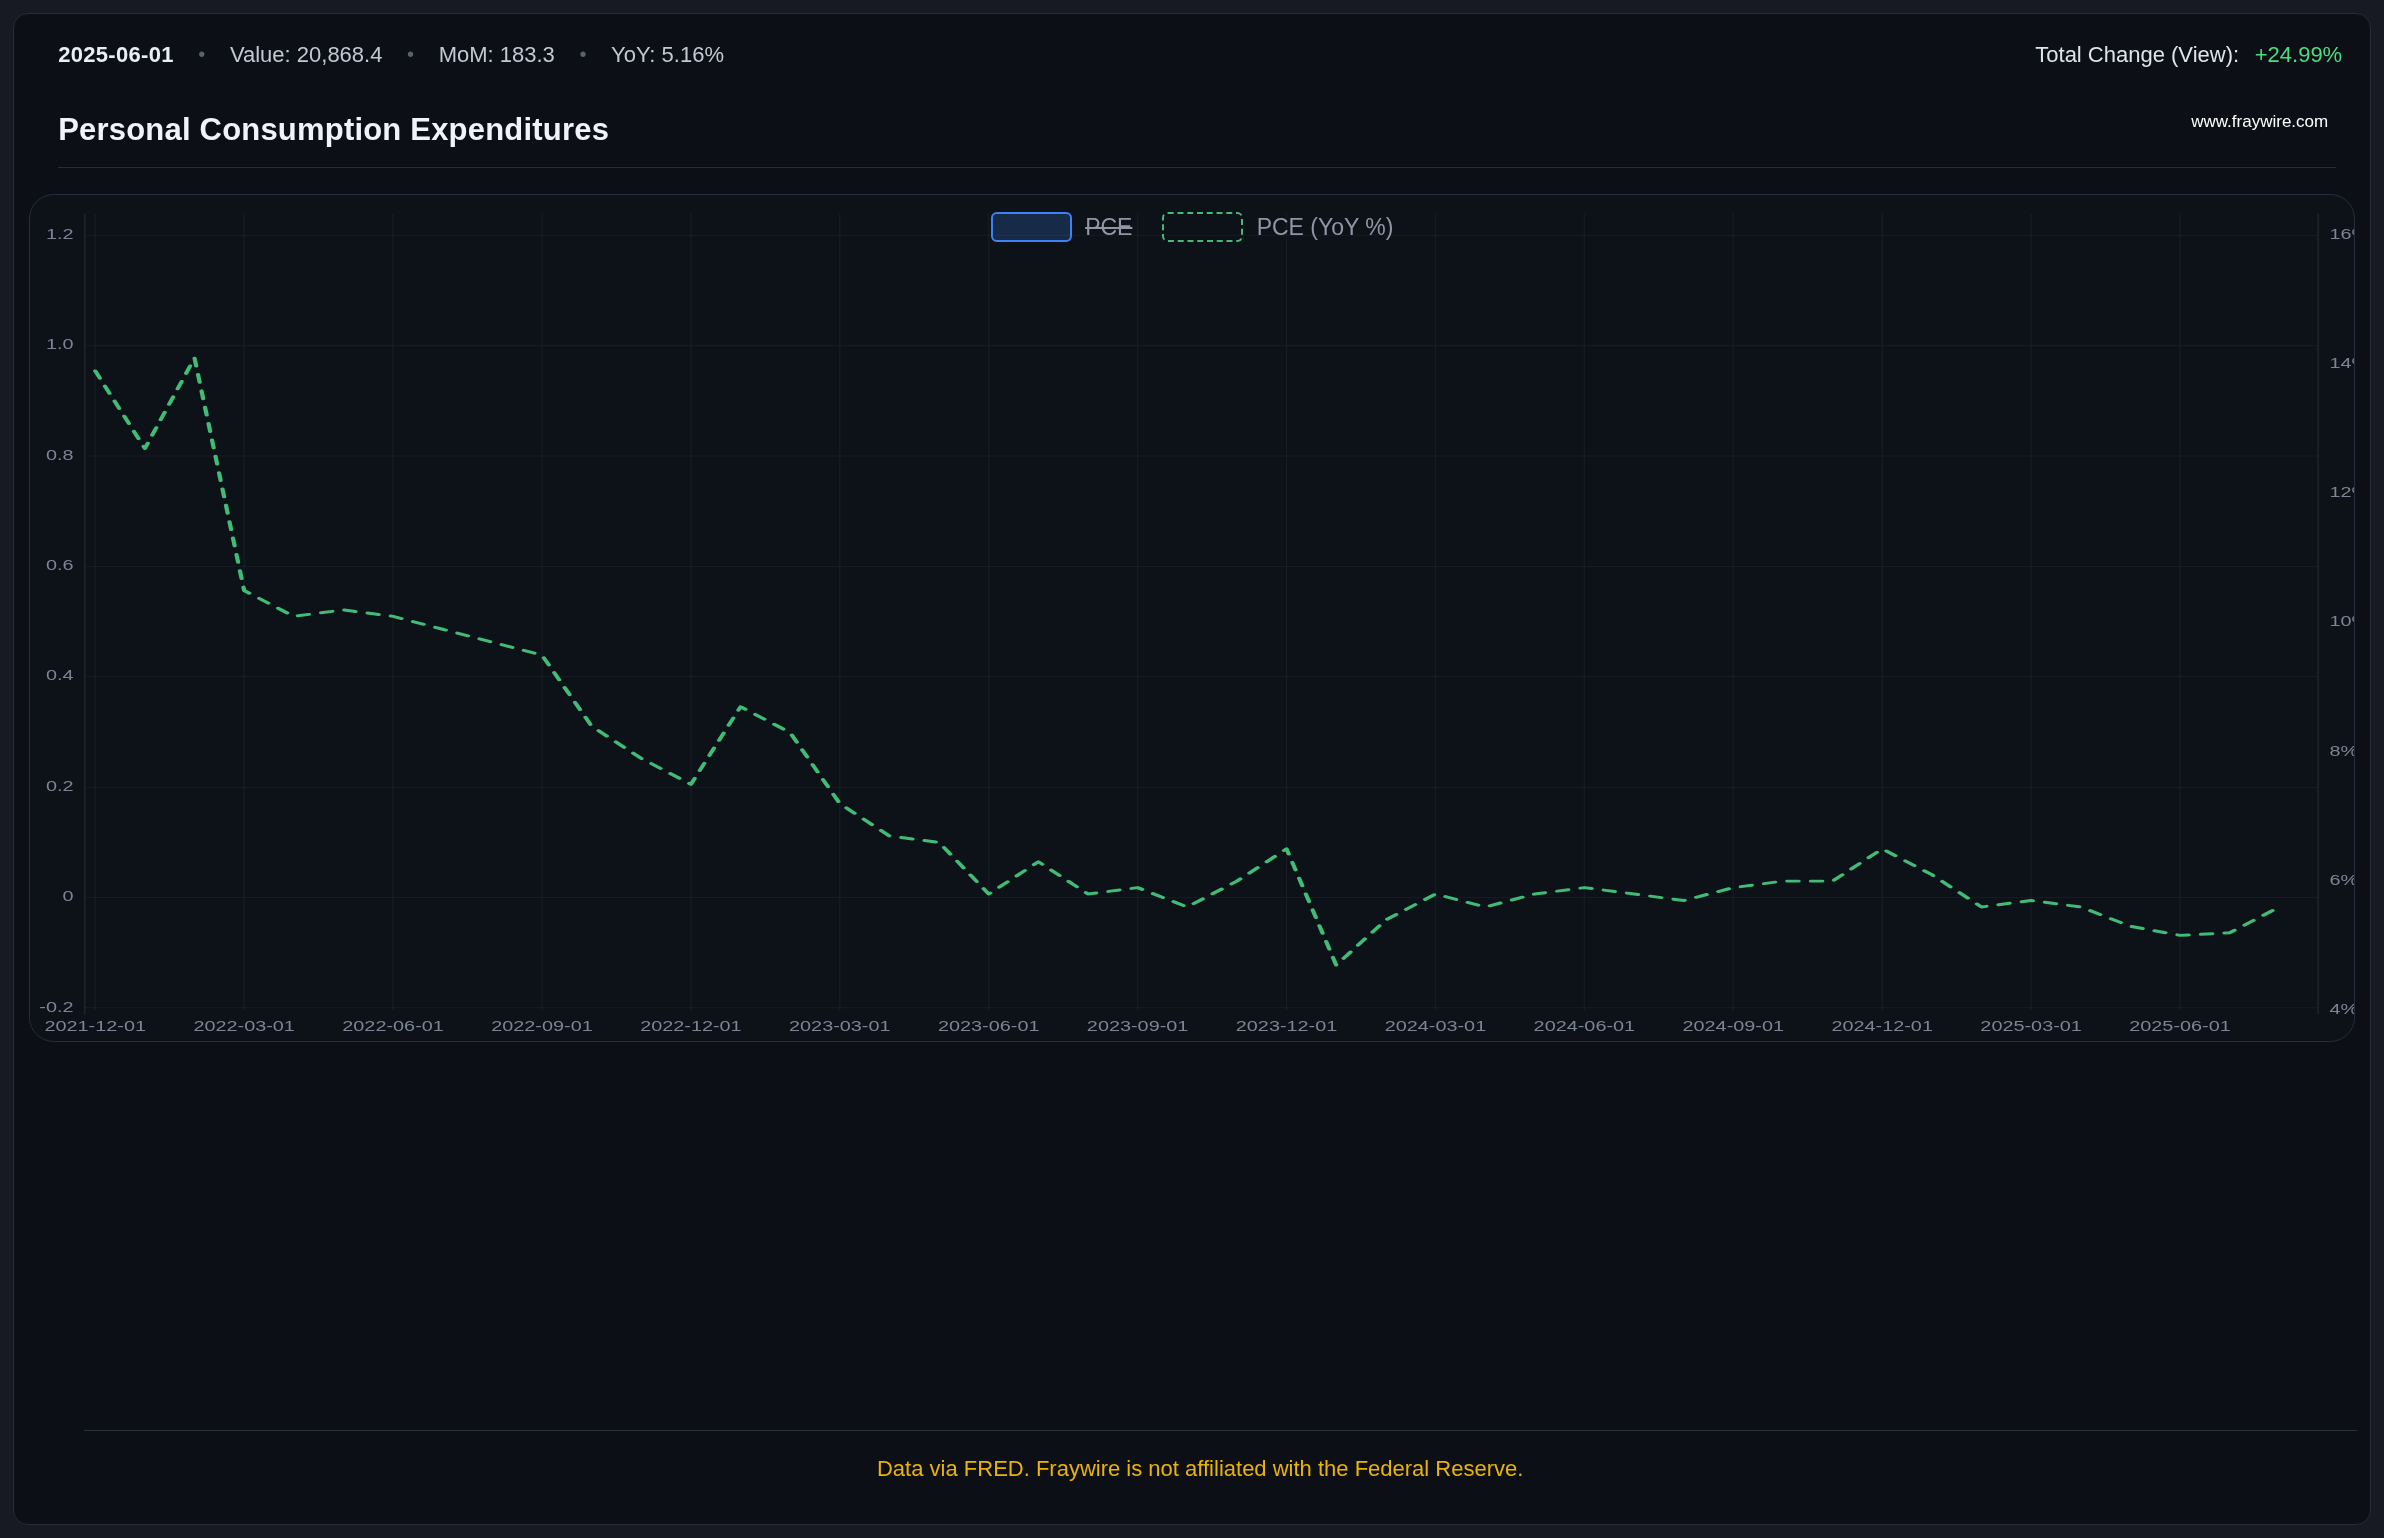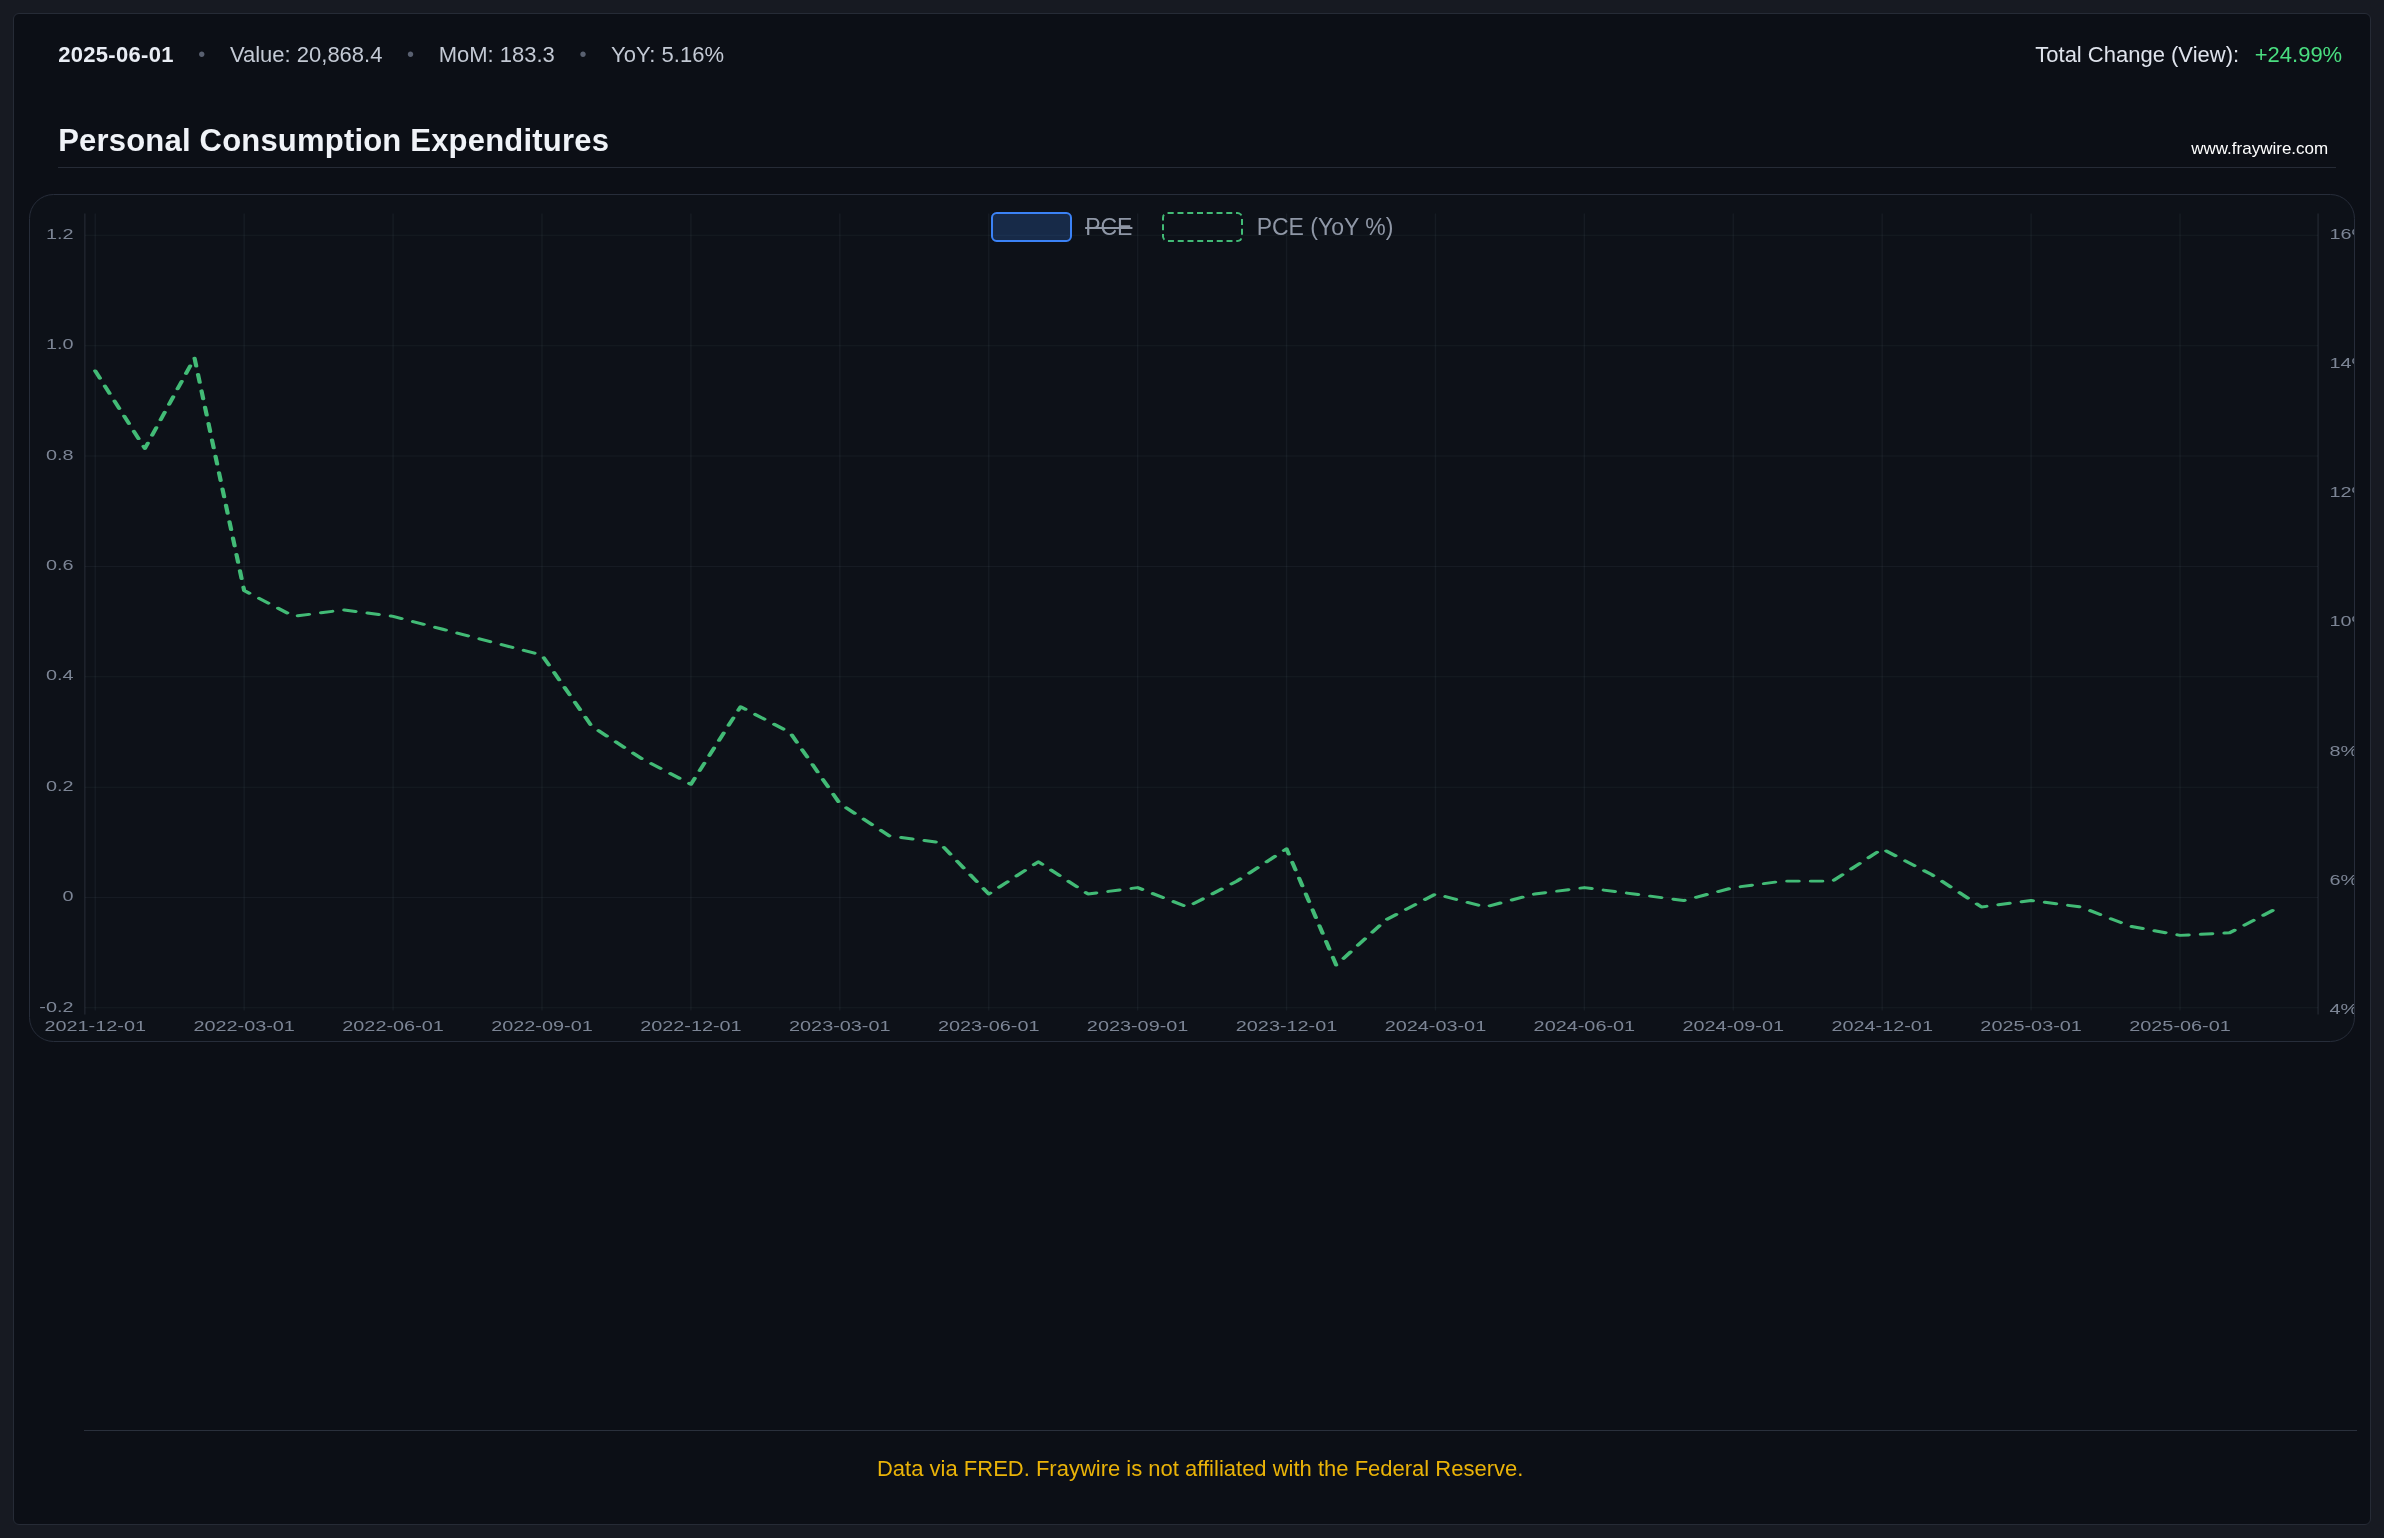--- a/index.html
+++ b/index.html
@@ -1,35 +1,35 @@
 <!DOCTYPE html>
 <html style="font-size:15px"><head>
 <meta charset="utf-8">
 <style>
   * { margin:0; padding:0; box-sizing:border-box; }
   html,body { width:2385px; height:1539px; background:#171a22; font-family:"Liberation Sans", sans-serif; overflow:hidden; }
   .stage { position:relative; width:2385px; height:1539px; background:#171a22; }
 
   .card {
     position:absolute; left:13.2px; top:13.2px; width:2358px; height:1512px;
-    background:#0c0f16; border:0.9px solid #262b36; border-radius:6px;
+    background:#0c0f16; border:0.9px solid #262b36; border-radius:15px;
   }
 
   
   .readout { position:absolute; left:44px; right:28px; top:24.6px; height:32px;
     display:flex; align-items:center; justify-content:space-between; }
   .readout-left { display:flex; align-items:center; gap:24.6px; font-size:22px; color:#c3c9d4; }
   .readout-date { font-weight:bold; color:#e9edf4; letter-spacing:0.3px; }
   .readout-dot { color:#596070; font-size:20px; }
   .readout-right { font-size:22px; color:#dfe3ec; font-weight:normal; }
   .readout-right .pos { margin-left:9.5px; }
 
   
   .title-row { position:absolute; left:44px; right:42px; top:98px; height:47px;
-    display:flex; align-items:flex-end; justify-content:space-between; }
+    display:flex; align-items:flex-start; justify-content:space-between; }
   .page-title { font-size:31px; font-weight:bold; color:#f0f3f8; letter-spacing:0.2px; }
   .site-url { font-size:17px; color:#ffffff;margin-left:6px; }
   .title-divider { position:absolute; left:44px; right:34px; top:153px; height:0.9px; background:#262b36; }
 
   
   .panel {
     position:absolute; left:15px; top:180px; width:2326px; height:848px;
     background:#0d1118; border:0.9px solid #272d3a; border-radius:24.6px;
   }
   .chart-svg { position:absolute; left:0; top:0; width:100%; height:100%; }

